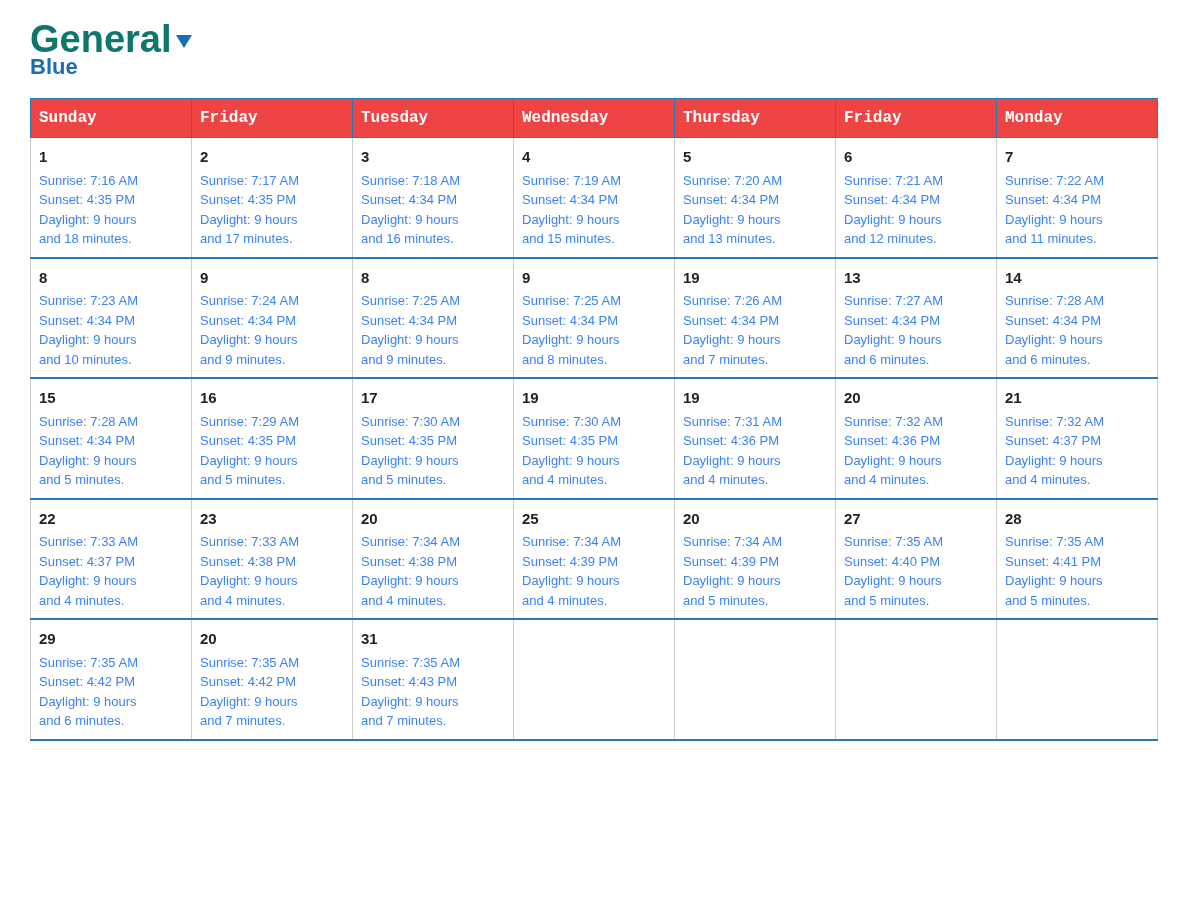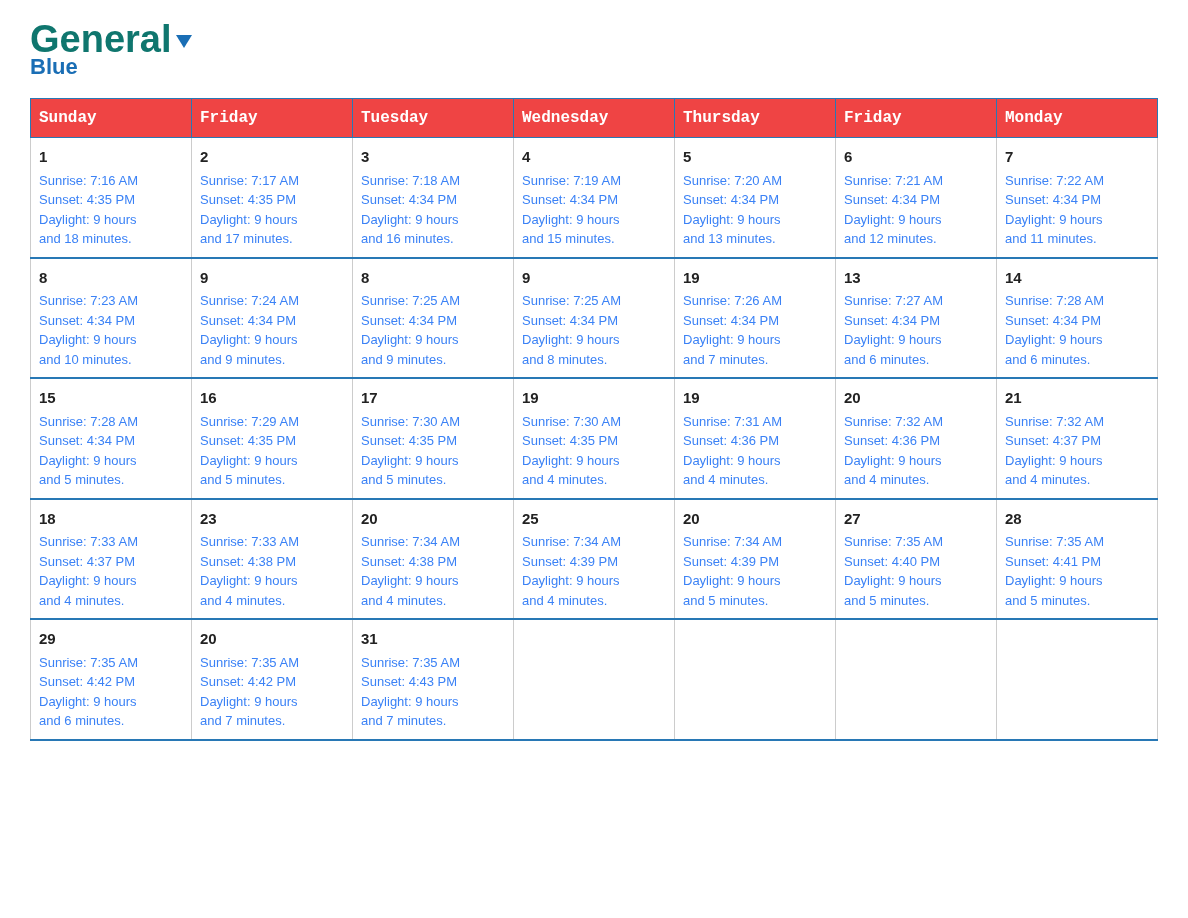--- a/index.html
+++ b/index.html
@@ -202,21 +202,21 @@
           <span class="day-num">20</span>
           <div class="day-info">Sunrise: 7:32 AM<br>Sunset: 4:36 PM<br>Daylight: 9 hours<br>and 4 minutes.</div>
         </td>
         <td>
           <span class="day-num">21</span>
           <div class="day-info">Sunrise: 7:32 AM<br>Sunset: 4:37 PM<br>Daylight: 9 hours<br>and 4 minutes.</div>
         </td>
       </tr>
       <tr>
         <td>
-          <span class="day-num">18</span>
+          <span class="day-num">22</span>
           <div class="day-info">Sunrise: 7:33 AM<br>Sunset: 4:37 PM<br>Daylight: 9 hours<br>and 4 minutes.</div>
         </td>
         <td>
           <span class="day-num">23</span>
           <div class="day-info">Sunrise: 7:33 AM<br>Sunset: 4:38 PM<br>Daylight: 9 hours<br>and 4 minutes.</div>
         </td>
         <td>
           <span class="day-num">20</span>
           <div class="day-info">Sunrise: 7:34 AM<br>Sunset: 4:38 PM<br>Daylight: 9 hours<br>and 4 minutes.</div>
         </td>

